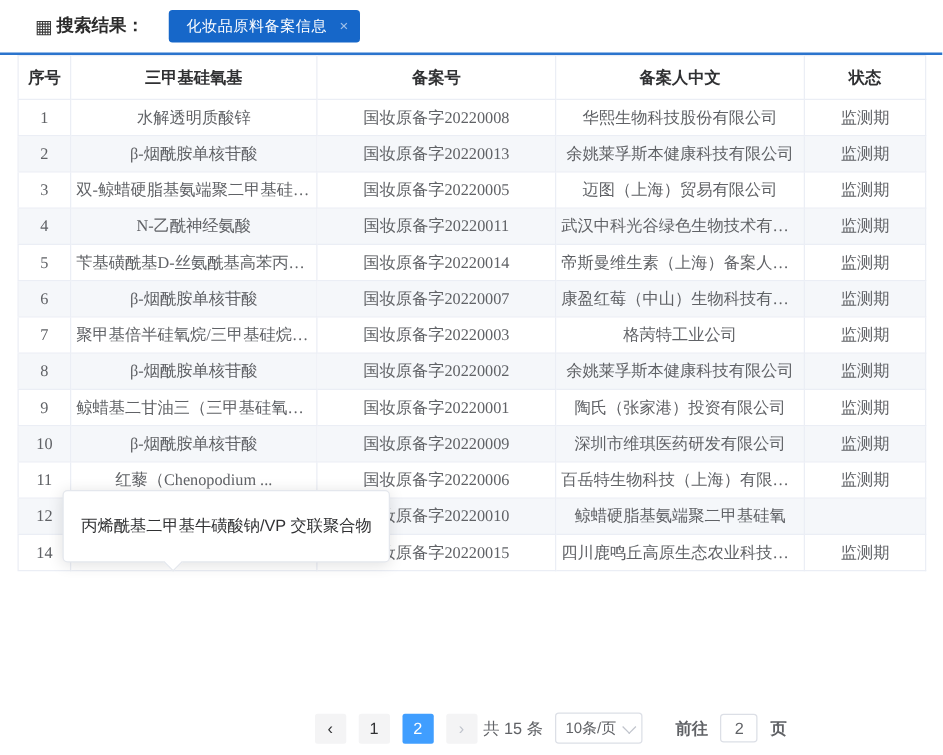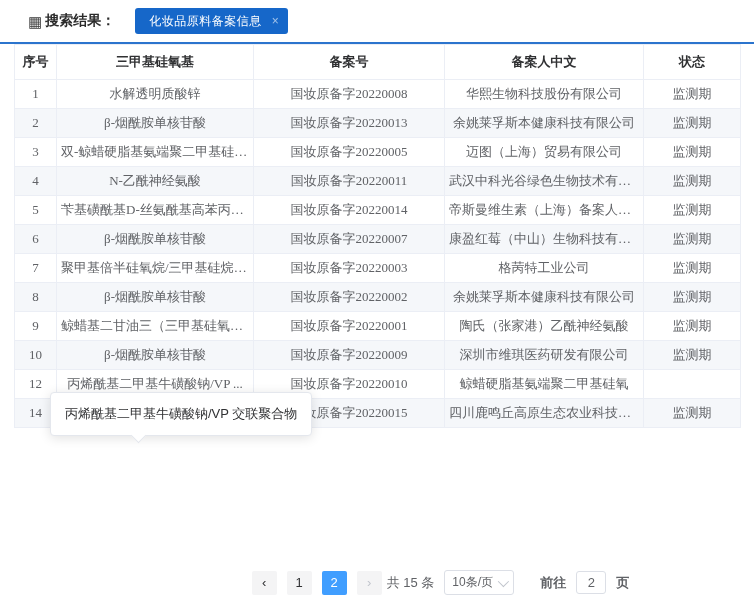--- a/index.html
+++ b/index.html
@@ -88,21 +88,21 @@
   table.results tbody tr:nth-child(even) { background:var(--stripe, #f5f7fa); }
   
   .tooltip {
     position:absolute;
     left:50px;
     top:392px;
     background:#fff;
     border:1px solid #e4e7ed;
     border-radius:4px;
     box-shadow:0 2px 12px rgba(0,0,0,.12);
-    padding:12px 14px;
+    padding:19px 14px;
     font-size:13px;
     color:#303133;
     white-space:nowrap;
     z-index:10;
   }
   .tooltip-arrow {
     position:absolute;
     bottom:-6px;
     left:82px;
     width:10px; height:10px;
@@ -263,28 +263,35 @@
         <td>8</td>
         <td>β-烟酰胺单核苷酸</td>
         <td>国妆原备字20220002</td>
         <td>余姚莱孚斯本健康科技有限公司</td>
         <td>监测期</td>
       </tr>
       <tr>
         <td>9</td>
         <td>鲸蜡基二甘油三（三甲基硅氧基）...</td>
         <td>国妆原备字20220001</td>
-        <td>陶氏（张家港）乙酰神经氨酸</td>
+        <td>陶氏（张家港）投资有限公司</td>
         <td>监测期</td>
       </tr>
       <tr>
         <td>10</td>
         <td>β-烟酰胺单核苷酸</td>
         <td>国妆原备字20220009</td>
         <td>深圳市维琪医药研发有限公司</td>
+        <td>监测期</td>
+      </tr>
+      <tr>
+        <td>11</td>
+        <td>红藜（Chenopodium ...</td>
+        <td>国妆原备字20220006</td>
+        <td>百岳特生物科技（上海）有限公司</td>
         <td>监测期</td>
       </tr>
       <tr>
         <td>12</td>
         <td>丙烯酰基二甲基牛磺酸钠/VP ...</td>
         <td>国妆原备字20220010</td>
         <td>鲸蜡硬脂基氨端聚二甲基硅氧</td>
         <td></td>
       </tr>
       <tr>

